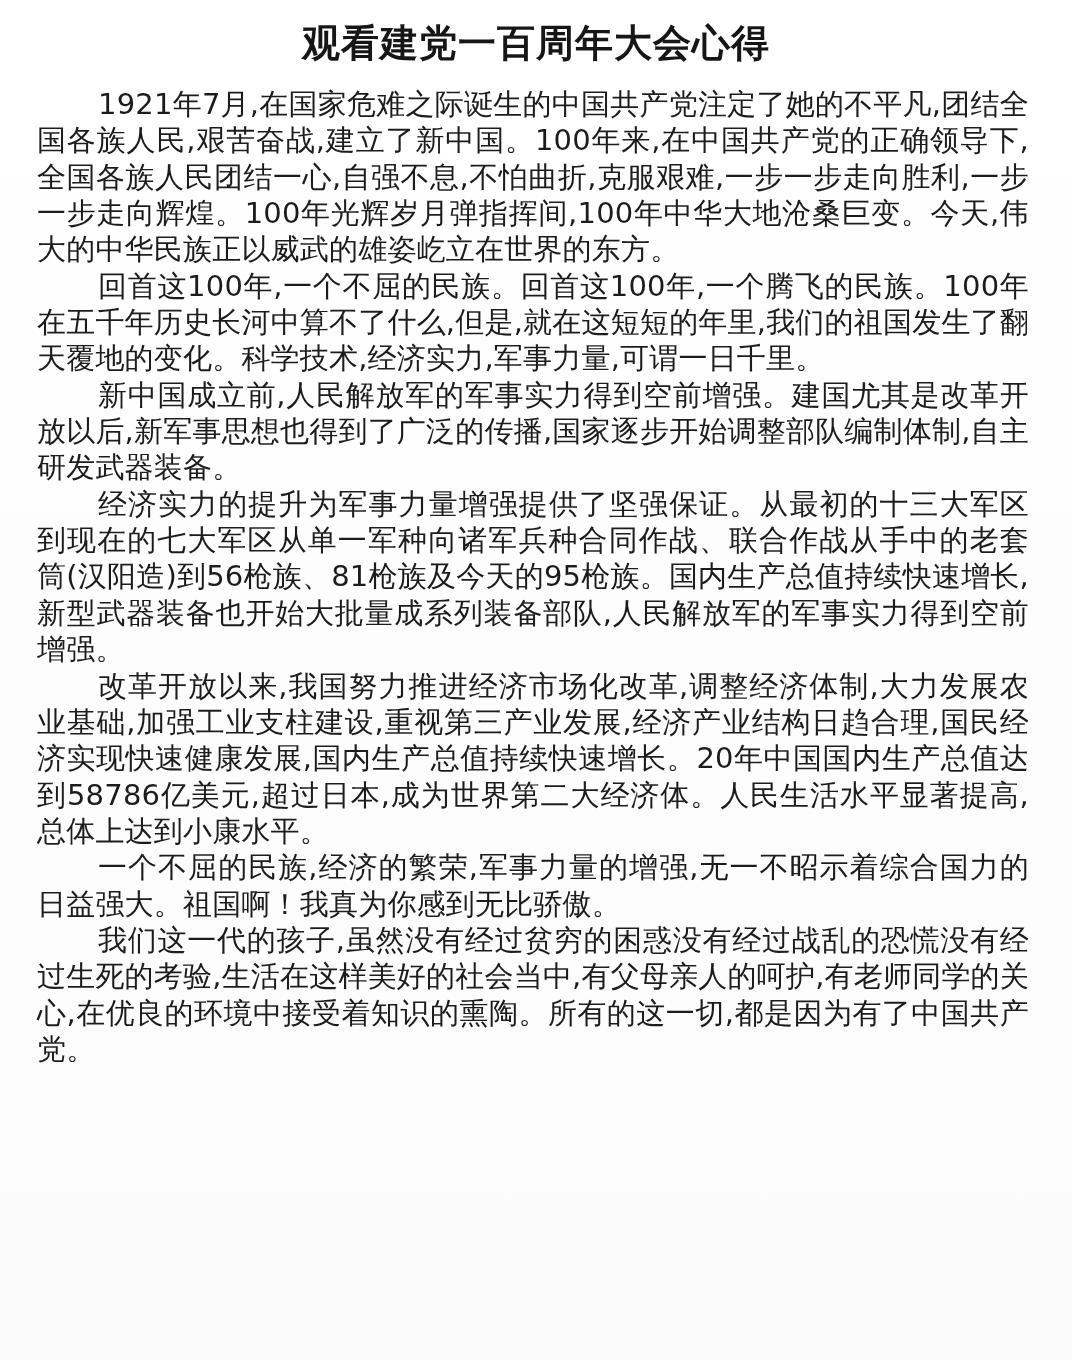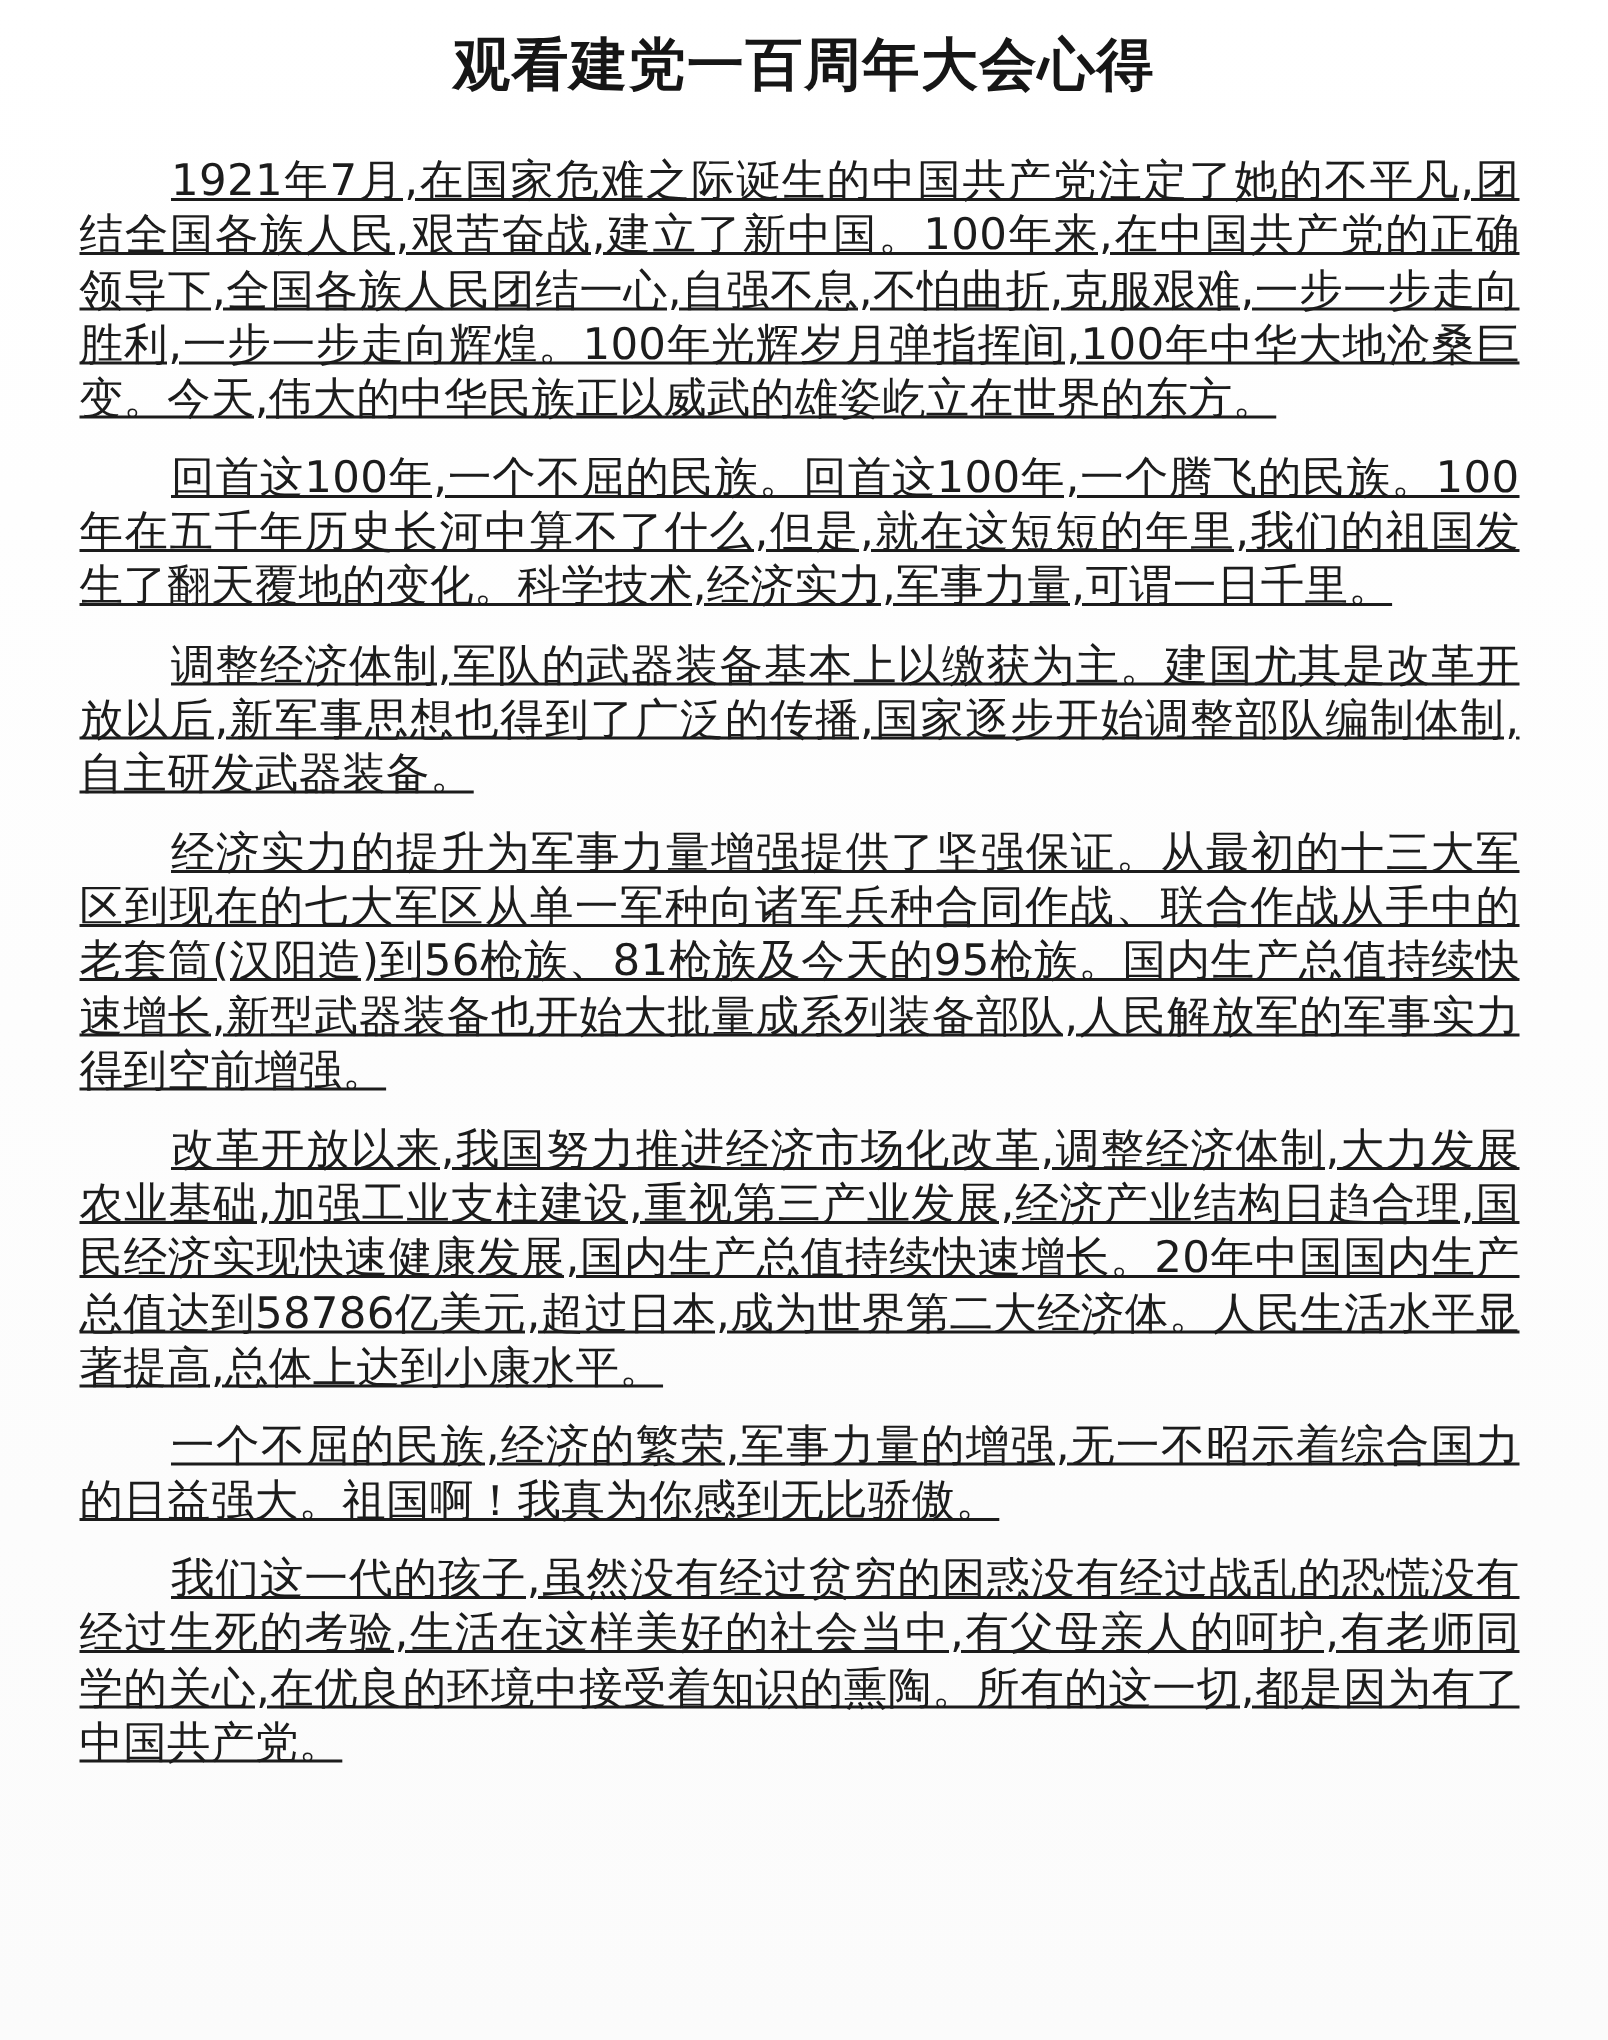--- a/index.html
+++ b/index.html
@@ -40,32 +40,31 @@
     top: 86px;
     width: 992px;
     font-size: 29px;
     line-height: 36.35px;
     letter-spacing: 0.2px;
     text-align: justify;
     text-align-last: left;
     word-break: break-all;
   }
   .para {
-    margin: 16px;
+    margin: 0;
     text-indent: 61px;
-    text-decoration: underline;
   }
 </style>
 </head>
 <body>
 
 <div class="page">
   <div class="title">观看建党一百周年大会心得</div>
   <div class="body">
     <p class="para">1921年7月,在国家危难之际诞生的中国共产党注定了她的不平凡,团结全国各族人民,艰苦奋战,建立了新中国。100年来,在中国共产党的正确领导下,全国各族人民团结一心,自强不息,不怕曲折,克服艰难,一步一步走向胜利,一步一步走向辉煌。100年光辉岁月弹指挥间,100年中华大地沧桑巨变。今天,伟大的中华民族正以威武的雄姿屹立在世界的东方。</p>
     <p class="para">回首这100年,一个不屈的民族。回首这100年,一个腾飞的民族。100年在五千年历史长河中算不了什么,但是,就在这短短的年里,我们的祖国发生了翻天覆地的变化。科学技术,经济实力,军事力量,可谓一日千里。</p>
-    <p class="para">调整经济体制,军队的武器装备基本上以缴获为主。建国尤其是改革开放以后,新军事思想也得到了广泛的传播,国家逐步开始调整部队编制体制,自主研发武器装备。</p>
+    <p class="para">新中国成立前,人民解放军的军事实力得到空前增强。建国尤其是改革开放以后,新军事思想也得到了广泛的传播,国家逐步开始调整部队编制体制,自主研发武器装备。</p>
     <p class="para">经济实力的提升为军事力量增强提供了坚强保证。从最初的十三大军区到现在的七大军区从单一军种向诸军兵种合同作战、联合作战从手中的老套筒(汉阳造)到56枪族、81枪族及今天的95枪族。国内生产总值持续快速增长,新型武器装备也开始大批量成系列装备部队,人民解放军的军事实力得到空前增强。</p>
     <p class="para">改革开放以来,我国努力推进经济市场化改革,调整经济体制,大力发展农业基础,加强工业支柱建设,重视第三产业发展,经济产业结构日趋合理,国民经济实现快速健康发展,国内生产总值持续快速增长。20年中国国内生产总值达到58786亿美元,超过日本,成为世界第二大经济体。人民生活水平显著提高,总体上达到小康水平。</p>
     <p class="para">一个不屈的民族,经济的繁荣,军事力量的增强,无一不昭示着综合国力的日益强大。祖国啊！我真为你感到无比骄傲。</p>
     <p class="para">我们这一代的孩子,虽然没有经过贫穷的困惑没有经过战乱的恐慌没有经过生死的考验,生活在这样美好的社会当中,有父母亲人的呵护,有老师同学的关心,在优良的环境中接受着知识的熏陶。所有的这一切,都是因为有了中国共产党。</p>
   </div>
 </div>
 
 </body></html>

